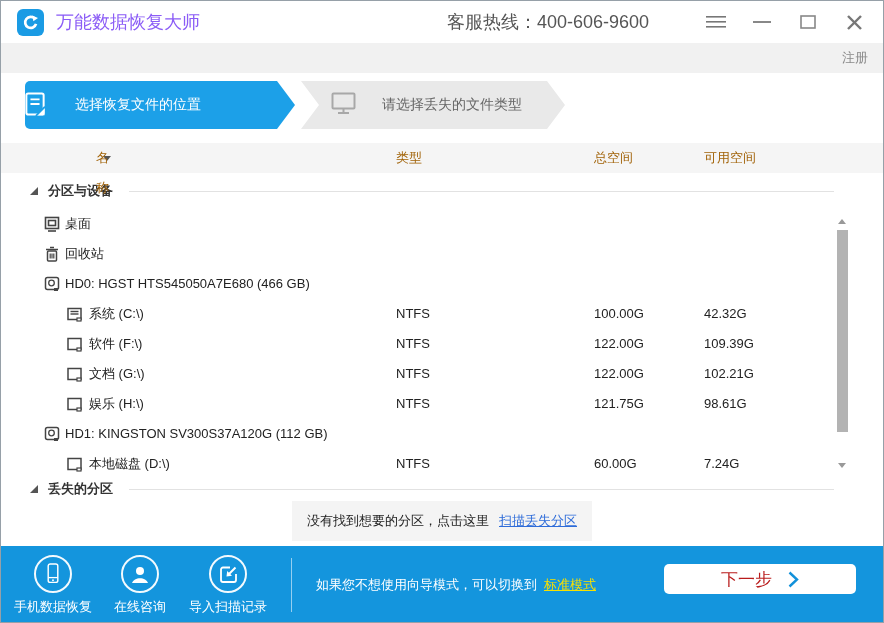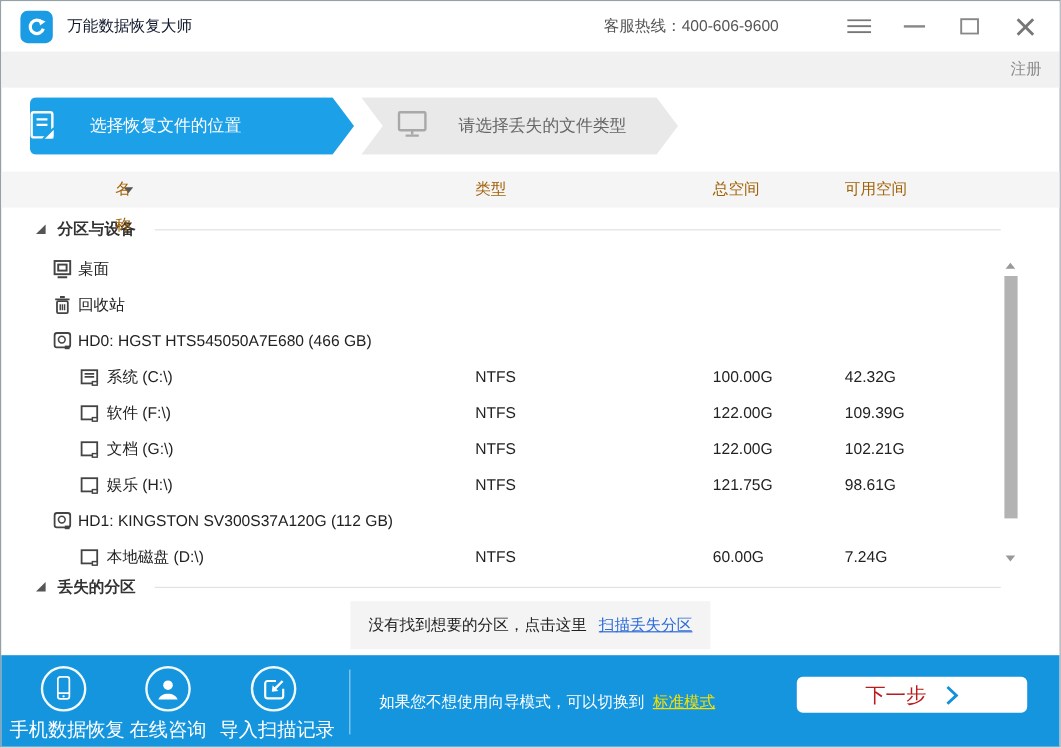--- a/index.html
+++ b/index.html
@@ -6,23 +6,23 @@
   html,body { background:#e8e8e8; }
   body { font-family:"Liberation Sans","DejaVu Sans",sans-serif; }
 
   .window{ position:relative; width:884px; height:623px; background:#fff;
            border:1px solid #96a0a8; overflow:hidden; }
 
   
   .titlebar{ height:42px; background:#fff; display:flex; align-items:center; padding:0 16px; }
   .logo{ width:27px; height:27px; border-radius:6px; background:#1a9be4;
          display:flex; align-items:center; justify-content:center; flex:0 0 auto; }
-  .app-title{ margin-left:12px; font-size:13px; color:#0f172a; }
+  .app-title{ margin-left:12px; font-size:18px; color:#8b5cf6; }
   .tb-right{ margin-left:auto; display:flex; align-items:center; }
-  .hotline{ font-size:13px; color:#555; margin-right:34px; }
+  .hotline{ font-size:18px; color:#555; margin-right:34px; }
   .winbtn{ width:26px; height:26px; display:flex; align-items:center; justify-content:center;
            margin-left:20px; cursor:pointer; }
 
   
   .substrip{ height:30px; background:#f1f1f1; display:flex; justify-content:flex-end;
              align-items:center; padding:0 15px; }
   .register{ font-size:13px; color:#8a8a8a; cursor:pointer; }
 
   
   .wizard{ margin:8px 24px 0; height:48px; display:flex; }
@@ -76,21 +76,21 @@
   .notice a{ color:#2e6cd9; text-decoration:underline; margin-left:10px; cursor:pointer; }
   .gap5{ height:5px; }
 
   
   .bottombar{ position:relative; height:78px; background:#1495dd; }
   .tool{ position:absolute; top:9px; width:90px; text-align:center; color:#fff; cursor:pointer; }
   .tool1{ left:7px; } .tool2{ left:94px; } .tool3{ left:182px; }
   .tool .circle{ width:38px; height:38px; border:2px solid rgba(255,255,255,.95);
                  border-radius:50%; margin:0 auto; display:flex; align-items:center;
                  justify-content:center; }
-  .tool .t-label{ font-size:16px; margin-top:5px; white-space:nowrap; }
+  .tool .t-label{ font-size:13px; margin-top:5px; white-space:nowrap; }
   .bdivider{ position:absolute; left:290px; top:12px; width:1px; height:54px;
              background:rgba(255,255,255,.55); }
   .mode{ position:absolute; left:315px; top:0; height:78px; display:flex;
          align-items:center; font-size:13px; color:#fff; }
   .mode a{ color:#f8e000; text-decoration:underline; margin-left:7px; cursor:pointer; }
   .next-btn{ position:absolute; left:663px; top:18px; width:192px; height:30px;
              background:#fff; border:none; border-radius:5px; display:flex; align-items:center;
              justify-content:center; gap:16px; font-size:17px; color:#b91c1c; cursor:pointer;
              font-family:inherit; }
 </style>

